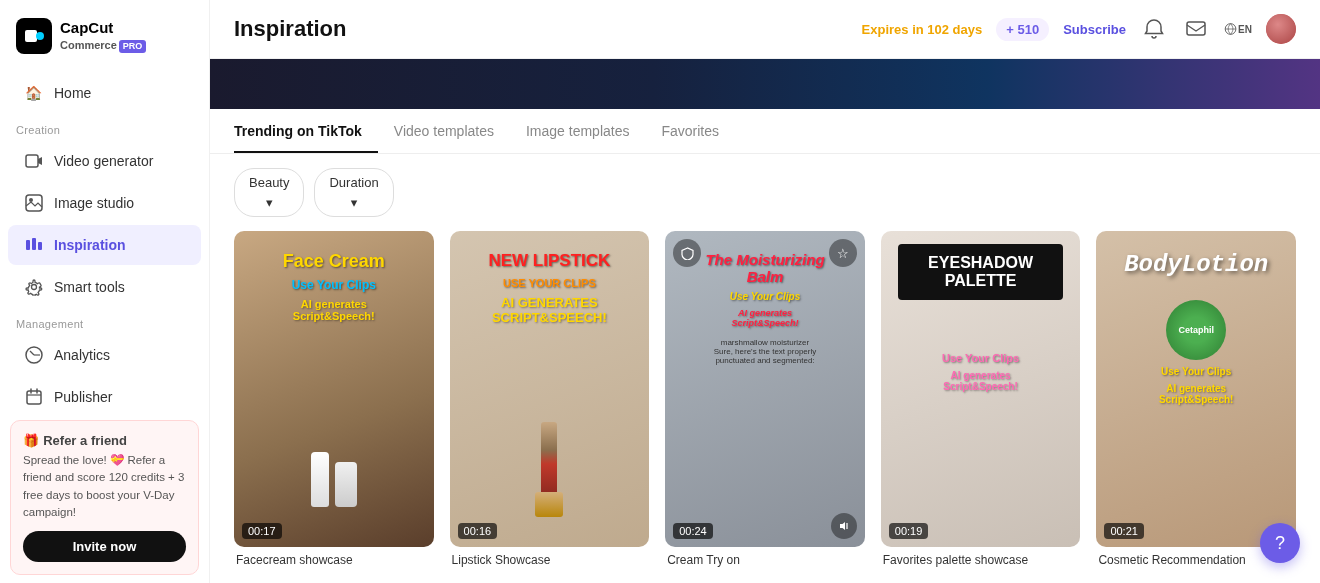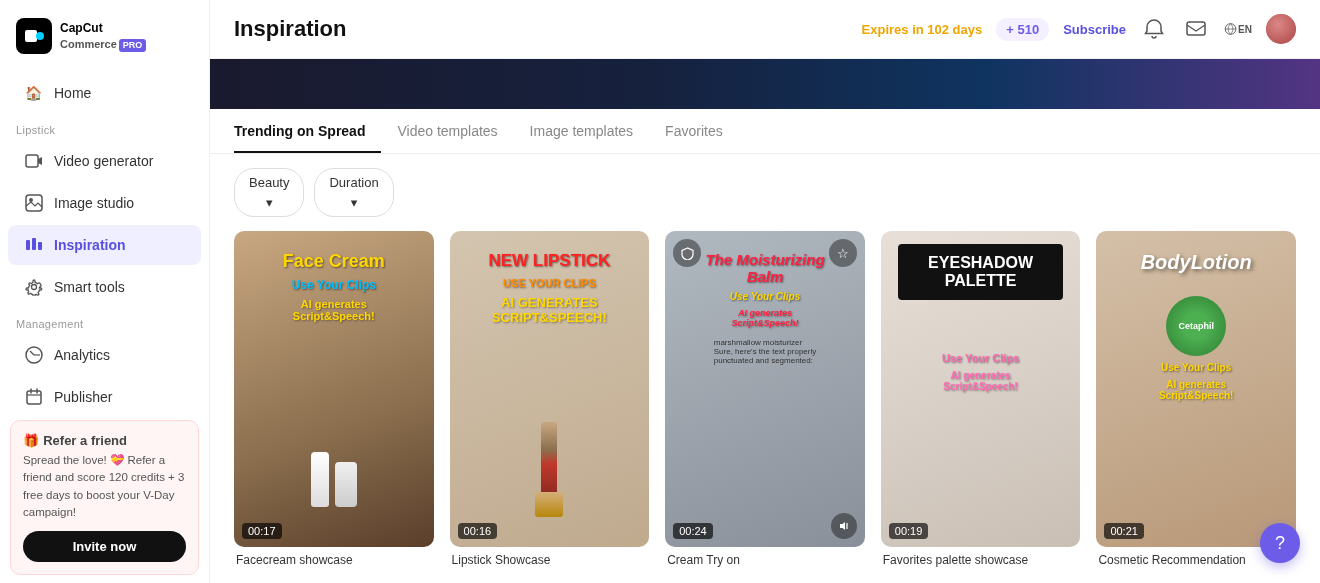--- a/index.html
+++ b/index.html
@@ -308,33 +308,33 @@
 <div class="sidebar">
   <div class="sidebar-logo">
     <div class="logo-icon">
       <svg width="22" height="22" viewBox="0 0 22 22" fill="none">
         <rect x="2" y="5" width="12" height="12" rx="2" fill="white"></rect>
         <circle cx="17" cy="11" r="4" fill="#00CFFF"></circle>
       </svg>
     </div>
     <div>
       <div class="logo-text">
-        <span style="font-size:12px;font-weight:800;">CapCut</span>
+        <span style="font-size:15px;font-weight:800;">CapCut</span>
         <br>
         <span style="font-size:11px;font-weight:600;color:#555;">Commerce</span><span class="pro-badge">PRO</span>
       </div>
     </div>
   </div>
 
   <div class="sidebar-item">
     <span class="si-icon">🏠</span>
     <span>Home</span>
   </div>
 
-  <div class="sidebar-section-label">Lipstick</div>
+  <div class="sidebar-section-label">Creation</div>
 
   <div class="sidebar-item">
     <span class="si-icon">
       <svg width="18" height="18" viewBox="0 0 18 18" fill="none">
           <rect x="1" y="3" width="12" height="12" rx="2" fill="none" stroke="#555" stroke-width="1.5"></rect>
           <path d="M13 7l4-2v8l-4-2V7z" fill="#555"></path>
         </svg>
     </span>
     <span>Video generator</span>
   </div>
@@ -436,21 +436,21 @@
       </div>
       <div class="avatar">
         <div class="avatar-img"></div>
       </div>
     </div>
   </div>
 
   <div class="hero-banner"></div>
 
   <div class="tabs-bar">
-    <div class="tab-item active">Trending on Spread</div>
+    <div class="tab-item active">Trending on TikTok</div>
     <div class="tab-item">Video templates</div>
     <div class="tab-item">Image templates</div>
     <div class="tab-item">Favorites</div>
   </div>
 
   <div class="filters-bar">
     <button class="filter-btn">
       <span>Beauty</span>
       <span>▾</span>
     </button>
@@ -506,21 +506,21 @@
                 <path d="M6.5 1L1 3.5v4C1 10 3.5 12.5 6.5 13 9.5 12.5 12 10 12 7.5v-4L6.5 1z" fill="none" stroke="white" stroke-width="1.2"></path>
               </svg>
           </div>
           <div class="overlay-icon">☆</div>
         </div>
         <div class="thumb-content">
           <div class="overlay-text-block">
             <div class="ot-title" style="color:#FF2040;font-size:15px;font-style:italic;">The Moisturizing<br>Balm</div>
             <div class="ot-sub" style="color:#FFD700;font-size:10px;font-style:italic;">Use Your Clips</div>
             <div class="ot-ai" style="color:#FF2040;font-size:9px;font-style:italic;font-weight:900;">AI generates<br>Script&amp;Speech!</div>
-            <div style="color:#333;font-size:8px;margin-top:4px;">marshmallow moisturizer<br>Sure, here's the text properly<br>punctuated and segmented:</div>
+            <div style="color:#333;font-size:8px;text-align:center;margin-top:4px;">marshmallow moisturizer<br>Sure, here's the text properly<br>punctuated and segmented:</div>
           </div>
         </div>
         <div class="video-duration">00:24</div>
         <div class="video-sound">
           <svg width="12" height="12" viewBox="0 0 12 12" fill="none">
               <path d="M2 4H4.5L7 2v8L4.5 8H2V4z" fill="white"></path>
               <line x1="9" y1="3" x2="9" y2="9" stroke="white" stroke-width="1.2"></line>
             </svg>
         </div>
       </div>
@@ -539,21 +539,21 @@
         </div>
         <div class="video-duration">00:19</div>
       </div>
       <div class="video-title">Favorites palette showcase</div>
     </div>
 
     <div class="video-card">
       <div class="video-thumb thumb-5">
         <div class="thumb-content">
           <div class="overlay-text-block" style="justify-content:flex-start;padding-top:20px;">
-            <div style="font-size:20px;font-weight:900;color:#fff;text-shadow:2px 2px 4px rgba(0,0,0,0.5);font-style:italic;">BodyLotion</div>
+            <div style="font-size:24px;font-weight:900;color:#fff;text-shadow:2px 2px 4px rgba(0,0,0,0.5);font-style:italic;font-family:Liberation Mono, monospace;">BodyLotion</div>
             <div style="height:10px;"></div>
             <div style="background:#fff;border-radius:50%;width:60px;height:60px;background:radial-gradient(circle,#4CAF50 30%,#2e7d32 100%);display:flex;align-items:center;justify-content:center;">
               <span style="color:#fff;font-size:9px;font-weight:700;text-align:center;">Cetaphil</span>
             </div>
             <div class="ot-sub" style="color:#FFD700;font-size:10px;">Use Your Clips</div>
             <div class="ot-ai" style="color:#FFD700;font-size:10px;">AI generates<br>Script&amp;Speech!</div>
           </div>
         </div>
         <div class="video-duration">00:21</div>
       </div>

